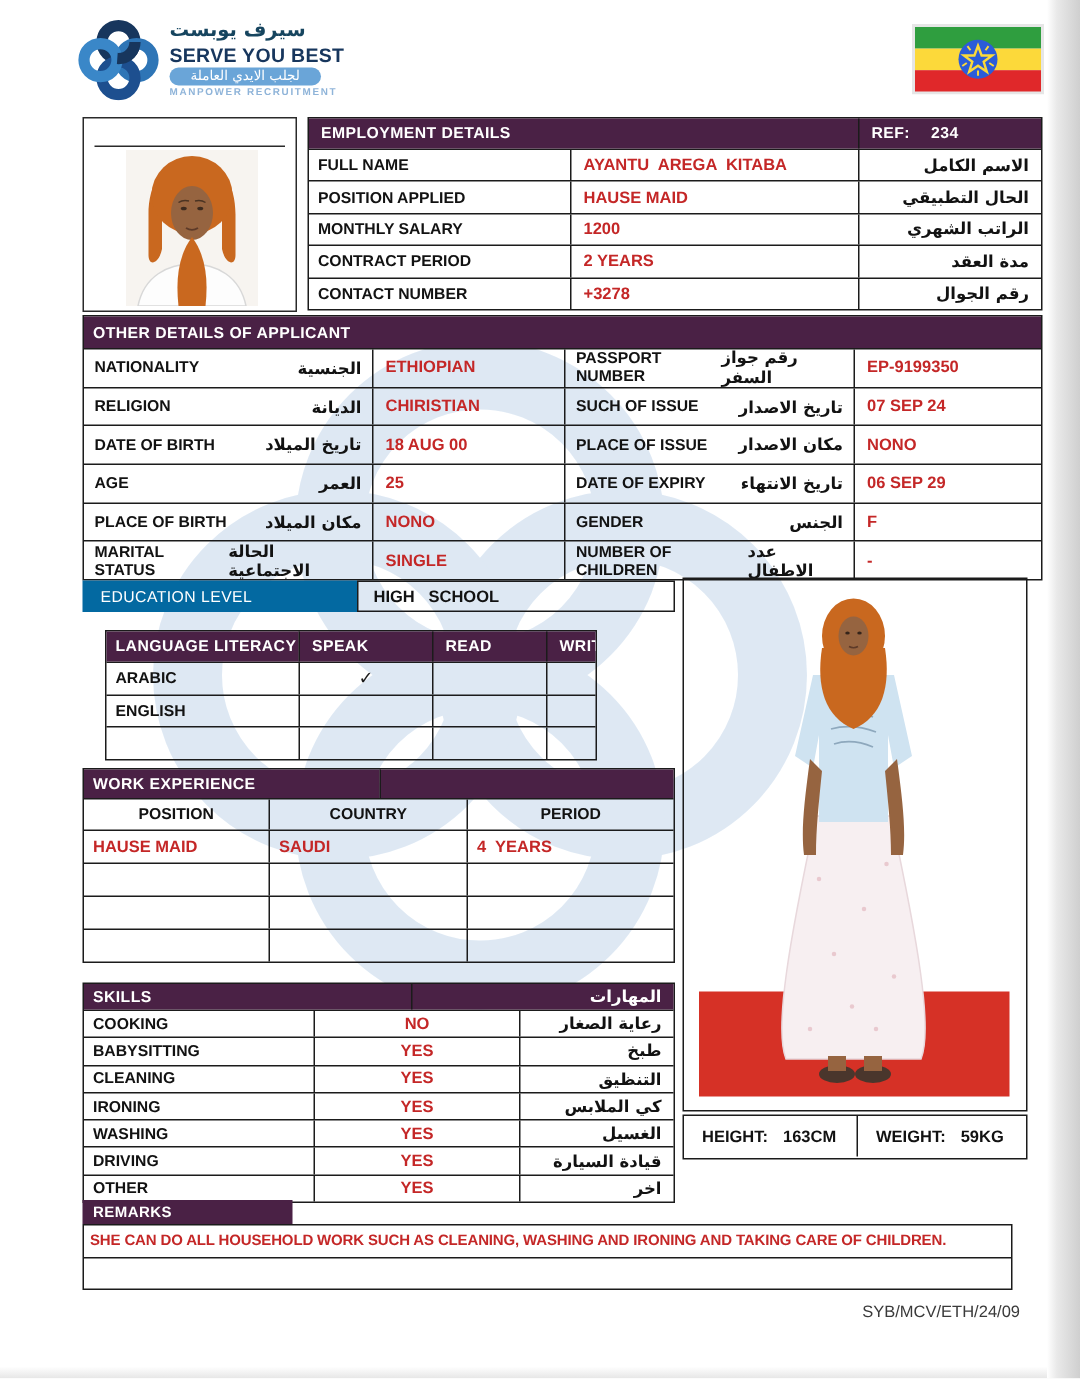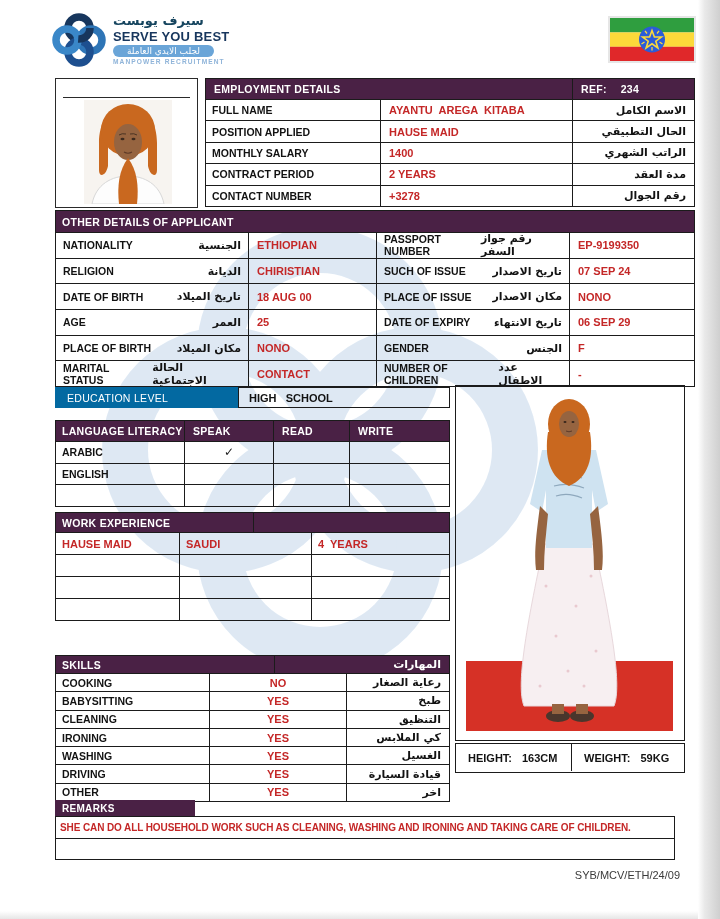--- a/index.html
+++ b/index.html
@@ -39,21 +39,21 @@
 
   
   #edu-p{position:absolute;left:55px;top:387px;width:183px;height:21px;z-index:2;
     background:#0369a1;color:#fff;font-weight:400;font-size:10.5px;letter-spacing:.3px;
     display:flex;align-items:center;padding-left:12px}
   #edu-v{position:absolute;left:238px;top:387px;width:212px;height:21px;z-index:2;
     border:1.5px solid #1b1b1b;display:flex;align-items:center;padding-left:10px;
     font-weight:700;font-size:11px;white-space:pre}
 
   
-  #lang{left:55px;top:420px;width:395px}
+  #lang{left:70px;top:420px;width:328px}
   #lang .row{grid-template-columns:128px 89px 76px 1fr;height:21.7px}
   #lang .row.h{height:20px}
   .check{font-size:12px;color:#1b1b1b;font-weight:700}
 
   
   #work{left:55px;top:512px;width:395px}
   #work .row.bar{grid-template-columns:197px 1fr;height:19px}
   #work .row.hd{grid-template-columns:123px 132px 1fr;height:21px}
   #work .row.dt{grid-template-columns:123px 132px 1fr;height:22px}
 
@@ -174,21 +174,21 @@
         <div class="val pl8">AYANTU  AREGA  KITABA</div>
         <div class="ar pr8">الاسم الكامل</div>
       </div>
     <div class="row">
         <div class="lbl pl6">POSITION APPLIED</div>
         <div class="val pl8">HAUSE MAID</div>
         <div class="ar pr8">الحال التطبيقي</div>
       </div>
     <div class="row">
         <div class="lbl pl6">MONTHLY SALARY</div>
-        <div class="val pl8">1400</div>
+        <div class="val pl8">1200</div>
         <div class="ar pr8">الراتب الشهري</div>
       </div>
     <div class="row">
         <div class="lbl pl6">CONTRACT PERIOD</div>
         <div class="val pl8">2 YEARS</div>
         <div class="ar pr8">مدة العقد</div>
       </div>
     <div class="row">
         <div class="lbl pl6">CONTACT NUMBER</div>
         <div class="val pl8">+3278</div>
@@ -258,21 +258,21 @@
           <span class="lbl">GENDER</span>
           <span class="ar-t">الجنس</span>
         </div>
       <div class="val pl8">F</div>
     </div>
     <div class="row">
       <div class="sb">
           <span class="lbl">MARITAL STATUS</span>
           <span class="ar-t">الحالة الاجتماعية</span>
         </div>
-      <div class="val pl8">CONTACT</div>
+      <div class="val pl8">SINGLE</div>
       <div class="sb">
           <span class="lbl">NUMBER OF CHILDREN</span>
           <span class="ar-t">عدد الاطفال</span>
         </div>
       <div class="val pl8">-</div>
     </div>
   </div>
 
   <div id="edu-p">EDUCATION LEVEL</div>
   <div id="edu-v">HIGH   SCHOOL</div>
@@ -301,20 +301,25 @@
       <div class="cc"></div>
       <div class="cc"></div>
       <div class="cc"></div>
     </div>
   </div>
 
   <div id="work" class="tbl">
     <div class="row bar">
       <div class="ph pl6">WORK EXPERIENCE</div>
       <div class="ph"></div>
+    </div>
+    <div class="row hd">
+      <div class="lbl cc">POSITION</div>
+      <div class="lbl cc">COUNTRY</div>
+      <div class="lbl cc">PERIOD</div>
     </div>
     <div class="row dt">
       <div class="val pl6">HAUSE MAID</div>
       <div class="val pl6">SAUDI</div>
       <div class="val pl6">4  YEARS</div>
     </div>
     <div class="row dt">
         <div></div>
         <div></div>
         <div></div>

